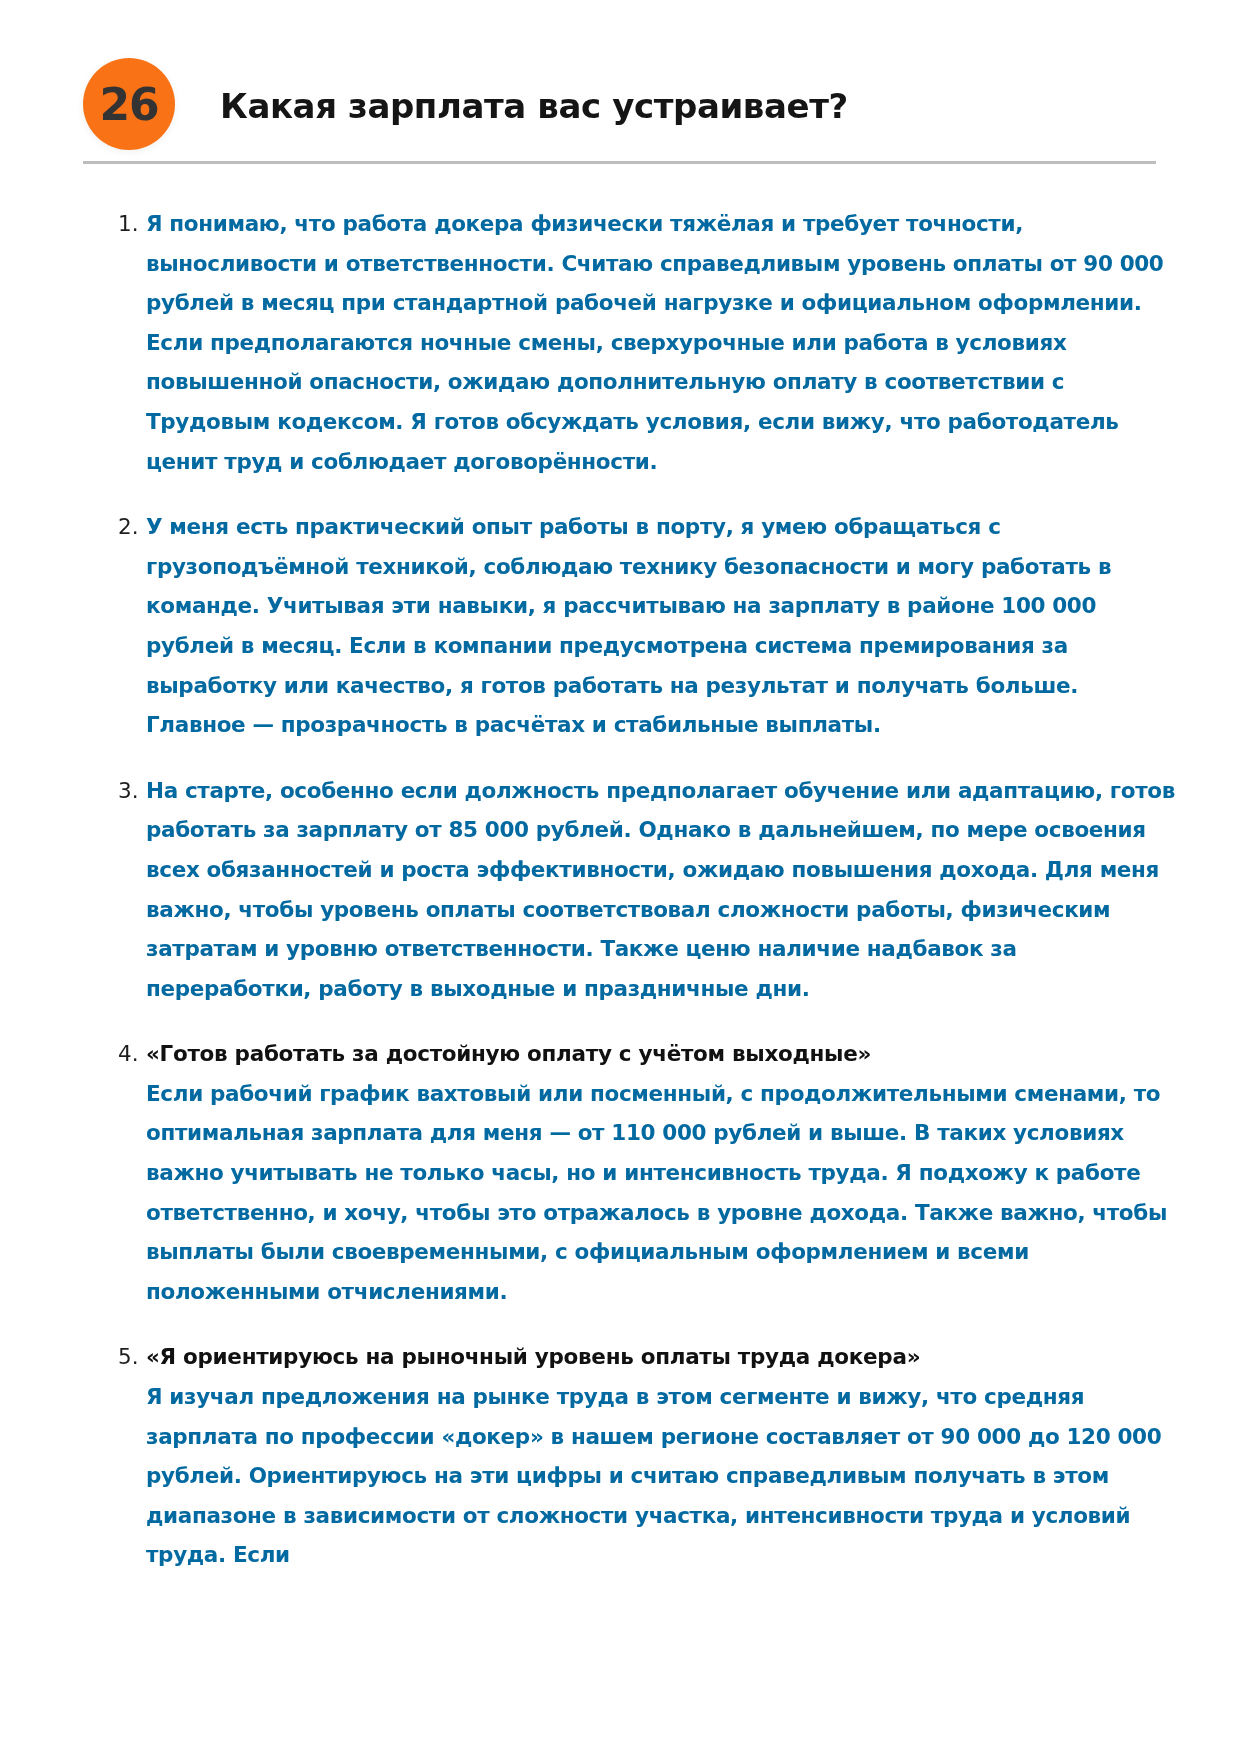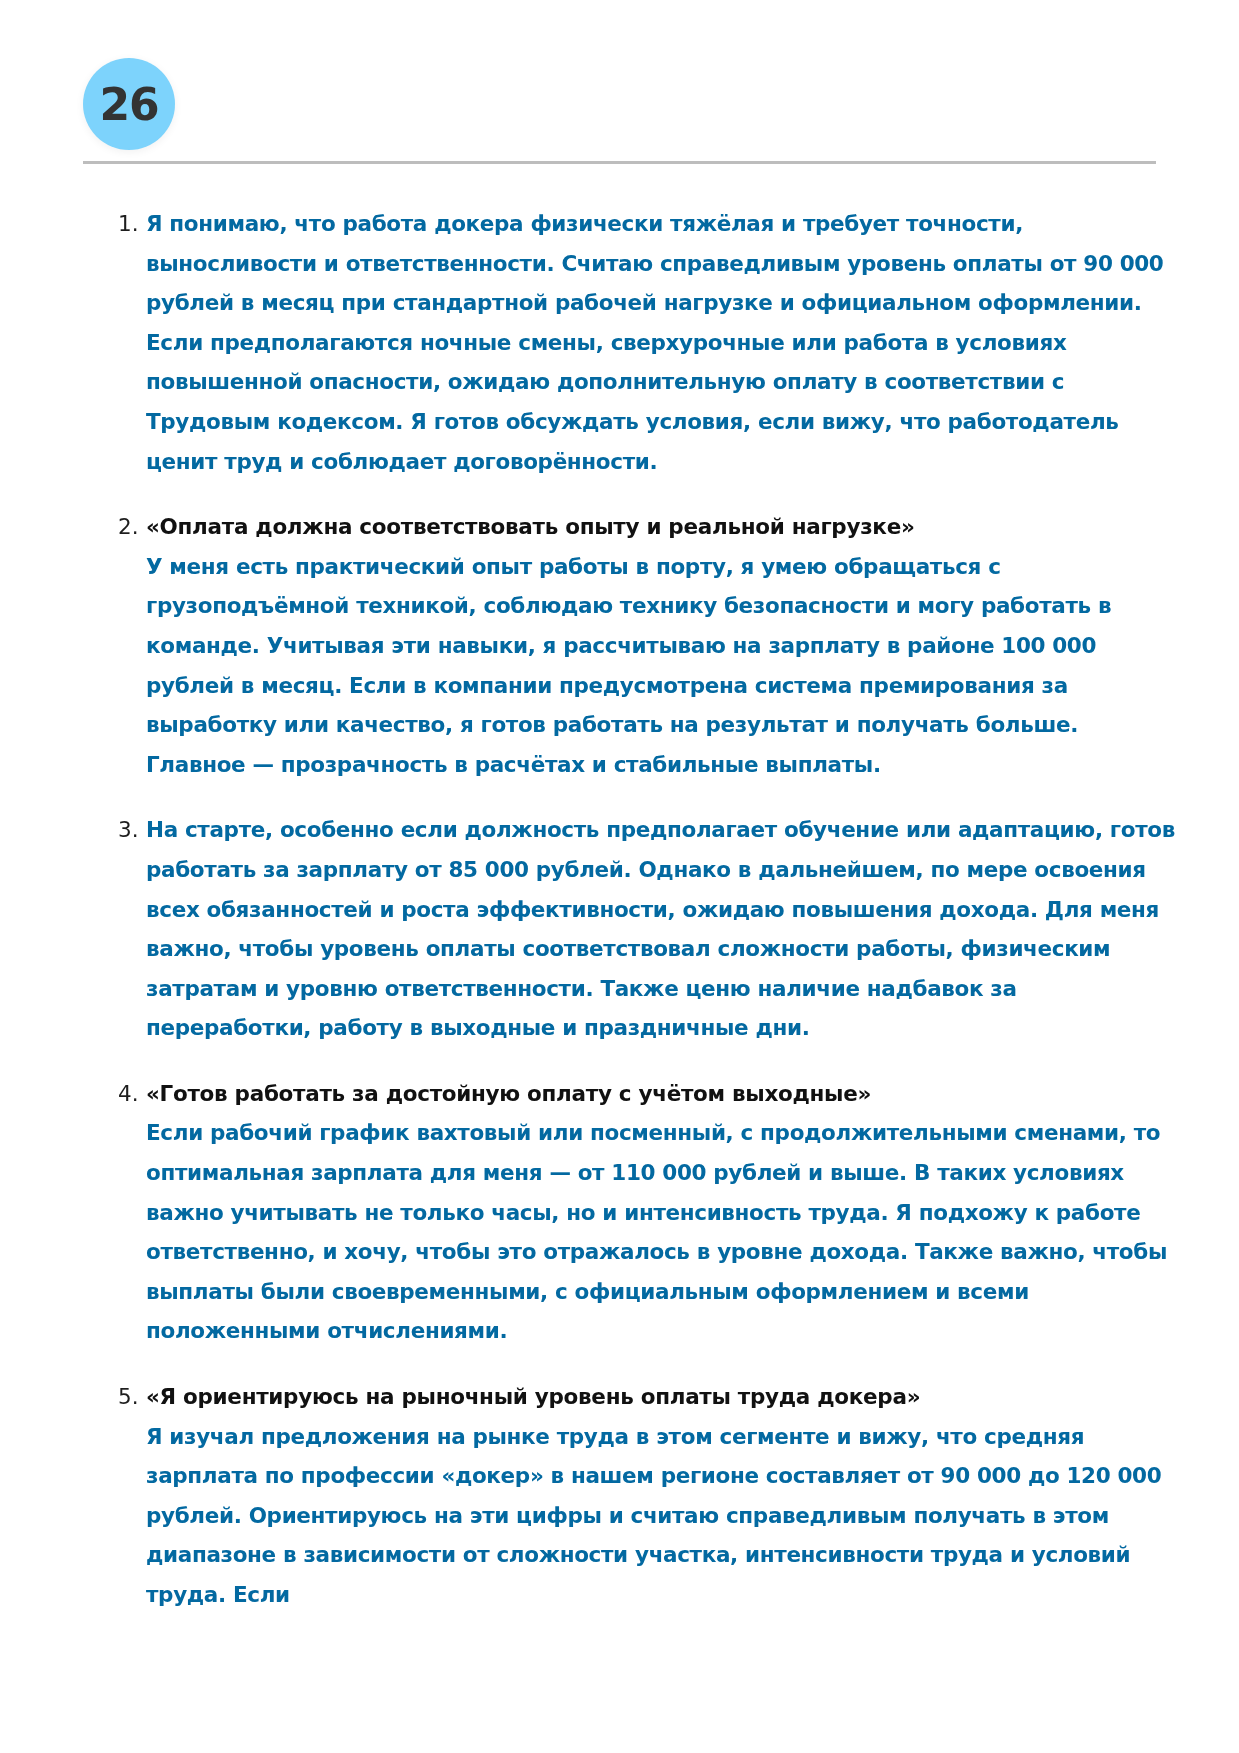--- a/index.html
+++ b/index.html
@@ -1,50 +1,50 @@
 <!DOCTYPE html>
 <html><head>
 <meta charset="utf-8">
 <style>
   html, body { margin: 0; padding: 0; background: #ffffff; }
   body { width: 1239px; height: 1753px; position: relative; overflow: hidden;
          font-family: "DejaVu Sans", "Liberation Sans", sans-serif; color: #1e1e1e; }
   .header { position: absolute; left: 83px; top: 58px; width: 1073px; height: 92px; }
   .num-circle { position: absolute; left: 0; top: 0; width: 92px; height: 92px; border-radius: 50%;
-                background: #7dd3fc; box-shadow: 0 2px 8px rgba(0,0,0,0.06);
+                background: #f97316; box-shadow: 0 2px 8px rgba(0,0,0,0.06);
                 display: flex; align-items: center; justify-content: center; }
   .num-circle span { font-size: 44px; font-weight: bold; color: #333333; letter-spacing: -1px; }
   .title { position: absolute; left: 137px; top: 28px; font-size: 34px; font-weight: bold;
            color: #151515; white-space: nowrap; letter-spacing: -0.4px; }
   .divider { position: absolute; left: 83px; top: 161px; width: 1073px; height: 3px; background: #bdbdbd; }
   .list { position: absolute; left: 118px; top: 204px; width: 1060px; margin: 0; padding: 0; list-style: none; }
   .item { position: relative; padding-left: 28px; margin-bottom: 26px; }
   .marker { position: absolute; left: 0; top: 0; font-size: 21.5px; line-height: 39.6px; color: #1e1e1e; }
   .item-title { font-size: 21.5px; font-weight: bold; line-height: 39.6px; color: #111; display: block;
                 white-space: nowrap; letter-spacing: -0.3px; }
   .item-body { font-size: 21.5px; line-height: 39.6px; color: #0369a1; display: block; letter-spacing: -0.35px; font-weight: bold; }
 </style>
 </head>
 <body>
 
 <div class="header">
   <div class="num-circle">
     <span>26</span>
   </div>
+  <div class="title">Какая зарплата вас устраивает?</div>
 </div>
 <div class="divider"></div>
 
 <ol class="list">
   <li class="item">
     <span class="marker">1.</span>
     <span class="item-body">Я понимаю, что работа докера физически тяжёлая и требует точности, выносливости и ответственности. Считаю справедливым уровень оплаты от 90 000 рублей в месяц при стандартной рабочей нагрузке и официальном оформлении. Если предполагаются ночные смены, сверхурочные или работа в условиях повышенной опасности, ожидаю дополнительную оплату в соответствии с Трудовым кодексом. Я готов обсуждать условия, если вижу, что работодатель ценит труд и соблюдает договорённости.</span>
   </li>
   <li class="item">
     <span class="marker">2.</span>
-    <span class="item-title">«Оплата должна соответствовать опыту и реальной нагрузке»</span>
     <span class="item-body">У меня есть практический опыт работы в порту, я умею обращаться с грузоподъёмной техникой, соблюдаю технику безопасности и могу работать в команде. Учитывая эти навыки, я рассчитываю на зарплату в районе 100 000 рублей в месяц. Если в компании предусмотрена система премирования за выработку или качество, я готов работать на результат и получать больше. Главное — прозрачность в расчётах и стабильные выплаты.</span>
   </li>
   <li class="item">
     <span class="marker">3.</span>
     <span class="item-body">На старте, особенно если должность предполагает обучение или адаптацию, готов работать за зарплату от 85 000 рублей. Однако в дальнейшем, по мере освоения всех обязанностей и роста эффективности, ожидаю повышения дохода. Для меня важно, чтобы уровень оплаты соответствовал сложности работы, физическим затратам и уровню ответственности. Также ценю наличие надбавок за переработки, работу в выходные и праздничные дни.</span>
   </li>
   <li class="item">
     <span class="marker">4.</span>
     <span class="item-title">«Готов работать за достойную оплату с учётом выходные»</span>
     <span class="item-body">Если рабочий график вахтовый или посменный, с продолжительными сменами, то оптимальная зарплата для меня — от 110 000 рублей и выше. В таких условиях важно учитывать не только часы, но и интенсивность труда. Я подхожу к работе ответственно, и хочу, чтобы это отражалось в уровне дохода. Также важно, чтобы выплаты были своевременными, с официальным оформлением и всеми положенными отчислениями.</span>

